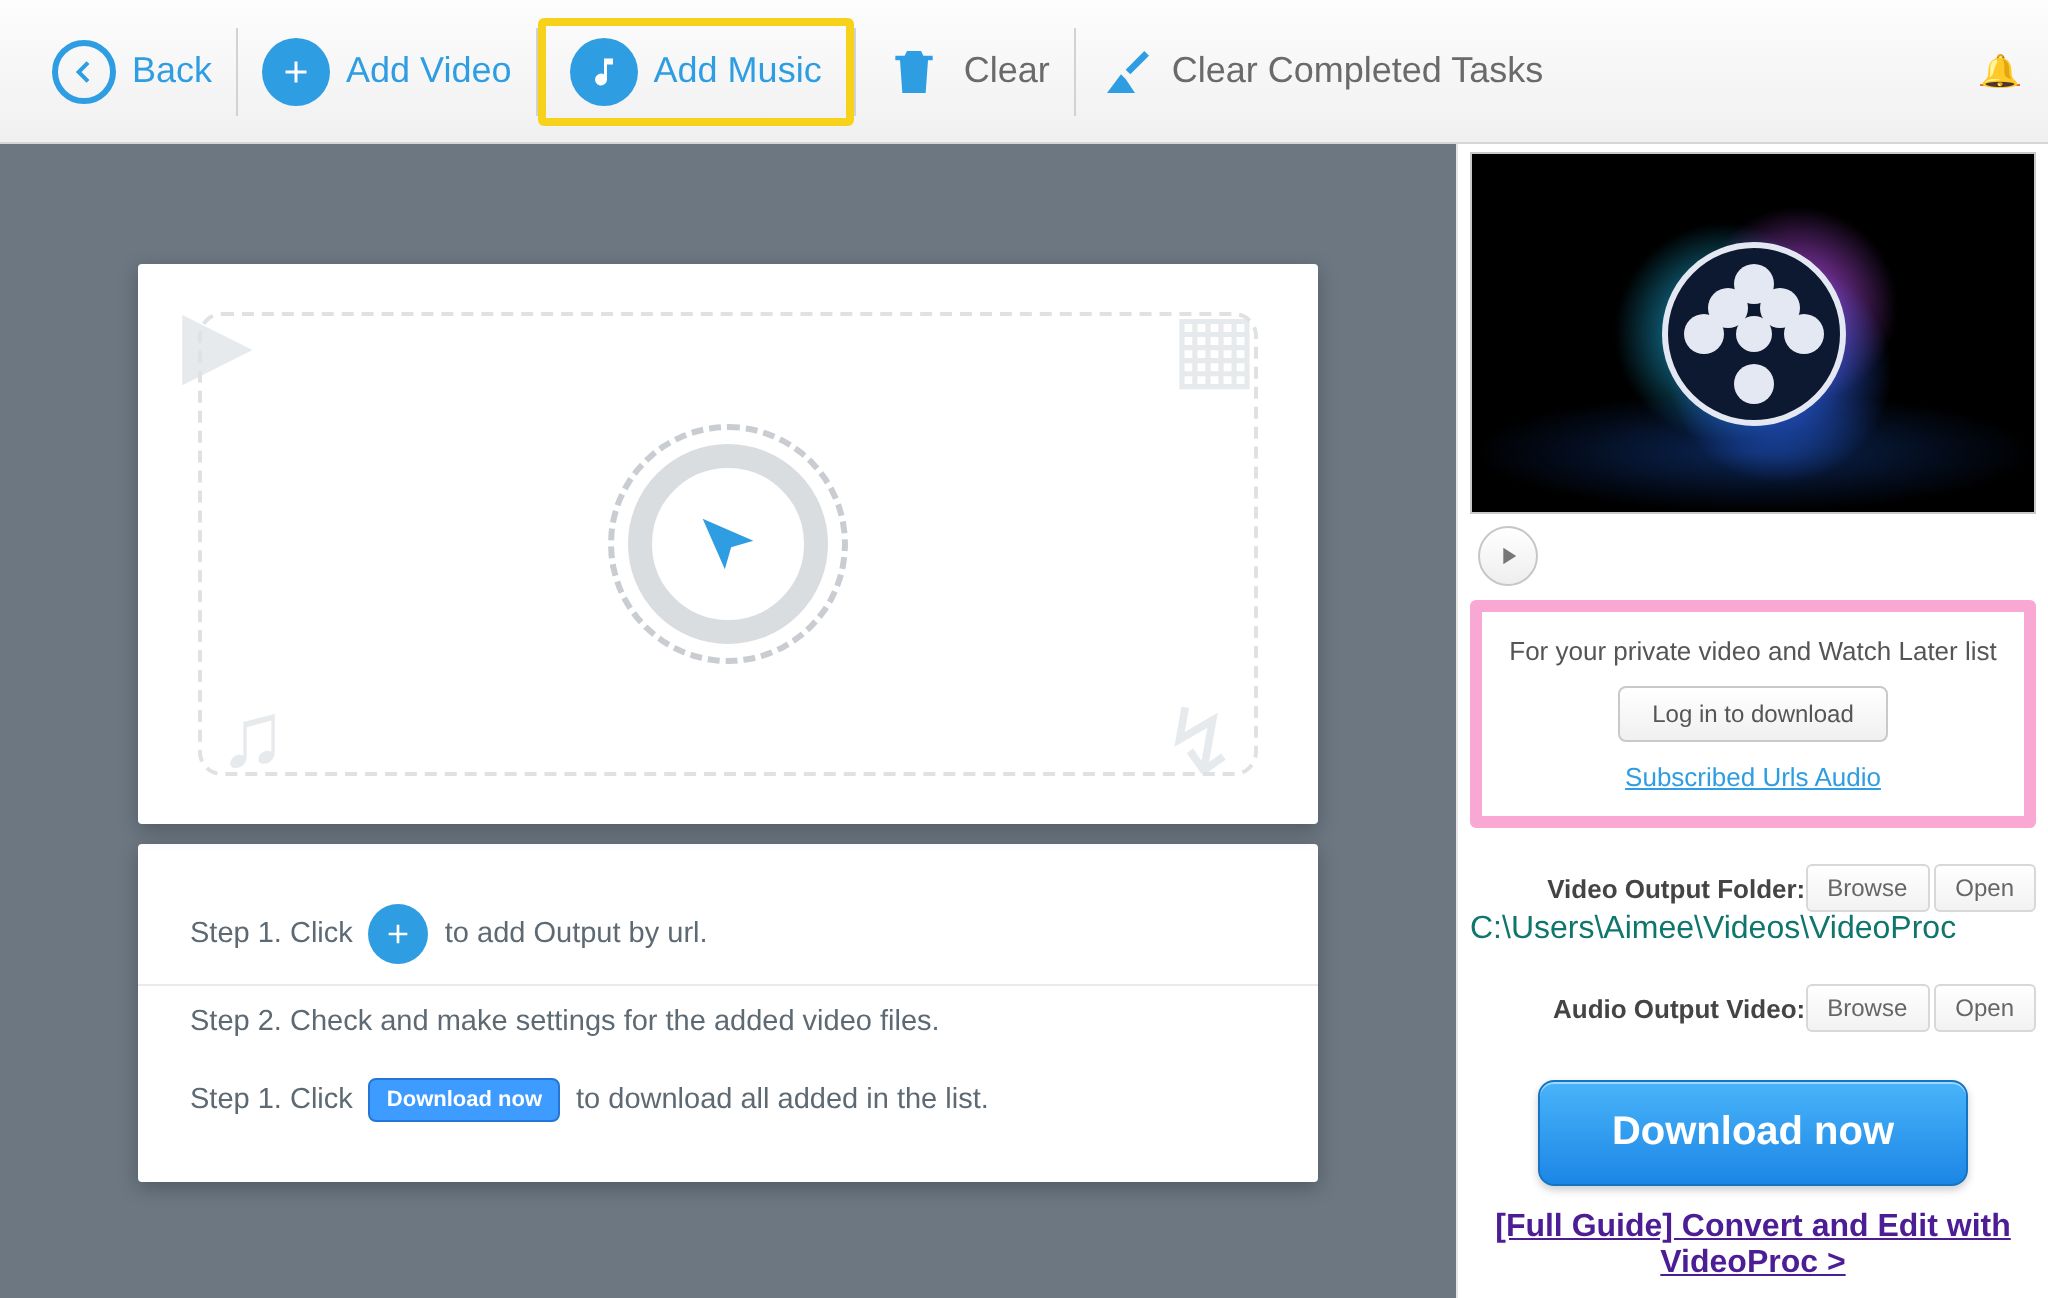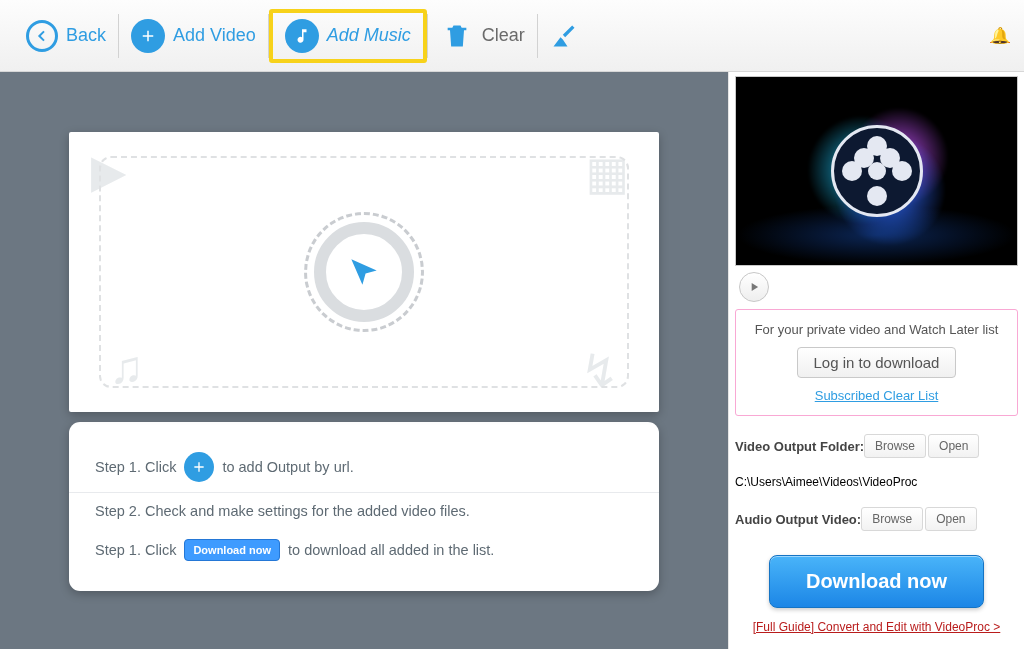--- a/index.html
+++ b/index.html
@@ -29,21 +29,20 @@
     cursor: pointer;
     font-size: 18px;
     color: #2f9de2;
     font-weight: 500;
   }
   .tb-item.gray { color: #6a6a6a; }
   .tb-div { width:1px; height:44px; background:#d2d2d2; }
   .highlight-box {
     border: 4px solid #f7d21a;
     border-radius: 3px;
-    font-style: italic;
   }
   .promo {
     margin-left: auto;
     display: flex;
     align-items: center;
     gap: 6px;
     color: #ec6a23;
     font-size: 13px;
     text-decoration: underline;
   }
@@ -99,21 +98,21 @@
     width:100px;height:100px;border:12px solid #dadde0;border-radius:50%;
     display:flex;align-items:center;justify-content:center;
     background:#fff;
   }
   .solid-ring svg{width:38px;height:38px;}
   .bg-glyph{
     position:absolute;color:#e7eaec;font-size:46px;pointer-events:none;
   }
   .steps-card{
     padding: 20px 26px;
-    font-size:14.5px;color:#5e6a73;border-radius:11px;
+    font-size:14.5px;color:#5e6a73;
   }
   .step-row{
     display:flex;align-items:center;gap:8px;
     padding:10px 0;
   }
   .mini-plus{
     width:30px;height:30px;border-radius:50%;background:#2f9de2;
     display:inline-flex;align-items:center;justify-content:center;color:#fff;font-size:13px;
   }
   .mini-dl{
@@ -164,52 +163,52 @@
     display:flex;align-items:center;gap:8px;padding:6px 4px;
   }
   .play-btn{
     width:30px;height:30px;border-radius:50%;
     background:linear-gradient(#fff,#eee);
     border:1px solid #c7c7c7;
     display:flex;align-items:center;justify-content:center;
     color:#777;cursor:pointer;
   }
   .info-box{
-    border:1px solid #f9a8d4;border-radius:3px;
+    border:6px solid #f9a8d4;border-radius:3px;
     padding:12px 10px;text-align:center;
     display:flex;flex-direction:column;gap:10px;align-items:center;
     margin-top:1px;
   }
   .login-btn{
     border:1px solid #c9c9c9;background:linear-gradient(#ffffff,#f0f0f0);
-    padding:6px 16px;border-radius:4px;cursor:pointer;font-size:15px;color:#555;
+    padding:6px 16px;border-radius:4px;cursor:pointer;font-size:12px;color:#555;
   }
   .linkish{color:#2f9de2;text-decoration:underline;cursor:pointer;}
   .folder-sec{margin-top:18px;}
   .folder-head{
-    display:flex;align-items:center;justify-content:flex-start;
+    display:flex;align-items:center;justify-content:flex-end;
     font-weight:600;color:#444;font-size:13px;
   }
   .folder-btns{display:flex;gap:2px;}
   .folder-btn{
     border:1px solid #d8d8d8;background:linear-gradient(#fff,#f2f2f2);
     font-size:12px;color:#666;padding:4px 10px;border-radius:3px;cursor:pointer;
   }
-  .folder-path{font-size:12px;color:#000000;margin-top:17px;}
+  .folder-path{font-size:16px;color:#0f766e;margin-top:0;}
   .dl-now{
     margin:24px auto 8px;display:block;
     padding:14px 36px;font-size:20px;font-weight:bold;color:#fff;
     border-radius:8px;border:1px solid #1574c4;
     background:linear-gradient(#49b4f9,#1c86e6);
     box-shadow:inset 0 1px 0 #9cd7ff, 0 2px 4px rgba(0,0,0,.2);
     cursor:pointer;
   }
   .guide-link{
-    text-align:center;color:#b91c1c;text-decoration:underline;
-    font-size:12px;margin-top:4px;cursor:pointer;
+    text-align:center;color:#4c1d95;text-decoration:underline;
+    font-size:16px;margin-top:4px;cursor:pointer;font-weight:bold;
   }
 </style>
 </head>
 <body>
 
 <div class="toolbar">
   <div class="tb-item">
     <span class="ico back">
       <svg viewBox="0 0 24 24" width="16" height="16" fill="none" stroke="#2f9de2" stroke-width="3">
           <path d="M15 5l-7 7 7 7"></path>
@@ -248,20 +247,21 @@
     <span>Clear</span>
   </div>
   <div class="tb-div"></div>
 
   <div class="tb-item gray">
     <span style="display:inline-flex;">
       <svg viewBox="0 0 24 24" width="28" height="28" fill="#2f9de2">
           <path d="M19 3l-8 8 2 2 8-8zM9 13l-6 8h12l-4-6z"></path>
         </svg>
     </span>
+    <span>Clear Completed Tasks</span>
   </div>
 
   <a class="promo">
     <span class="bell">🔔</span>
   </a>
 </div>
 
 <div class="content">
 
   <div class="left">
@@ -327,21 +327,21 @@
       <div class="play-btn">
         <svg viewBox="0 0 24 24" width="14" height="14" fill="#777">
             <path d="M8 5v14l11-7z"></path>
           </svg>
       </div>
     </div>
 
     <div class="info-box">
       <span>For your private video and Watch Later list</span>
       <button class="login-btn">Log in to download</button>
-      <a class="linkish">Subscribed Clear List</a>
+      <a class="linkish">Subscribed Urls Audio</a>
     </div>
 
     <div class="folder-sec">
       <div class="folder-head">
         <span>Video Output Folder:</span>
         <span class="folder-btns">
           <button class="folder-btn">Browse</button>
           <button class="folder-btn">Open</button>
         </span>
       </div>

